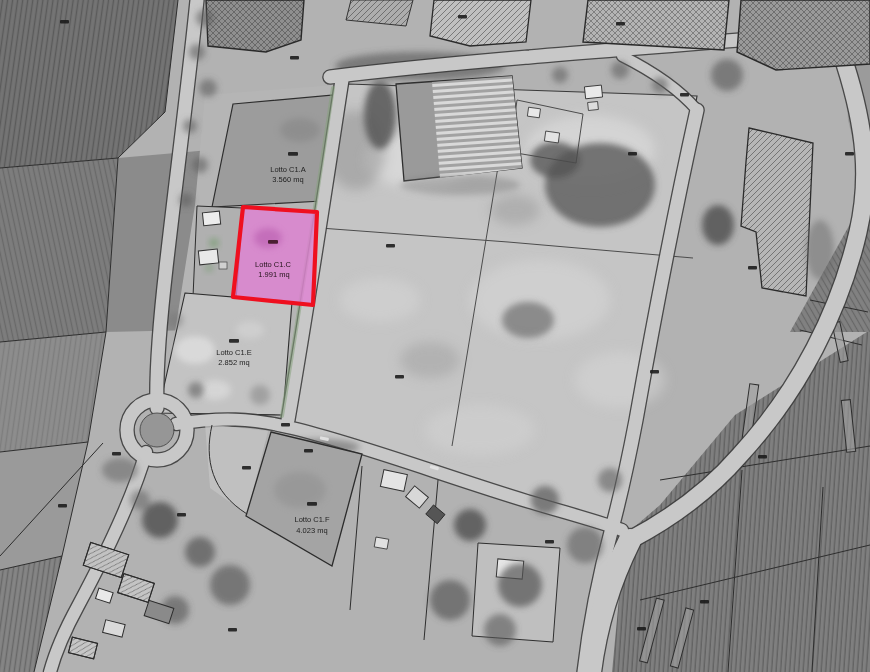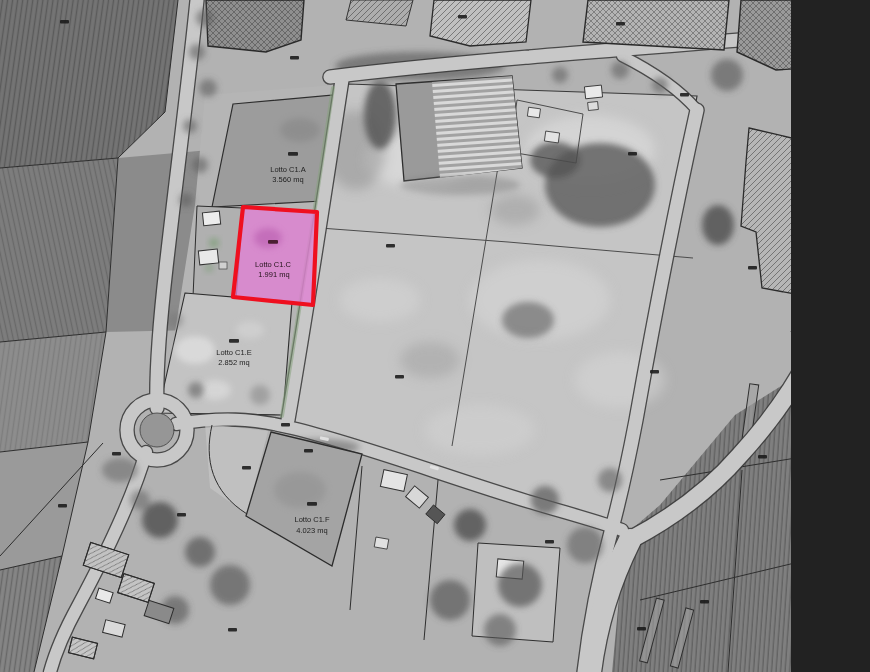--- a/index.html
+++ b/index.html
@@ -1,16 +1,16 @@
 <!DOCTYPE html>
 <html><head>
 <meta charset="utf-8">
 <style>
   html,body{margin:0;padding:0;background:#222;}
-  .stage{position:relative;width:791px;height:672px;overflow:hidden;background:#8b5cf6;font-family:"Liberation Sans",sans-serif;}
+  .stage{position:relative;width:870px;height:672px;overflow:hidden;background:#8b5cf6;font-family:"Liberation Sans",sans-serif;}
   svg{display:block;}
   text{font-family:"Liberation Sans",sans-serif;font-size:7.5px;fill:#1f1f1f;text-anchor:middle;}
   text.hl{fill:#24141a;}
 </style>
 </head>
 <body>
 
 <div class="stage">
 <svg viewBox="0 0 870 672" width="870" height="672">
 <defs>

